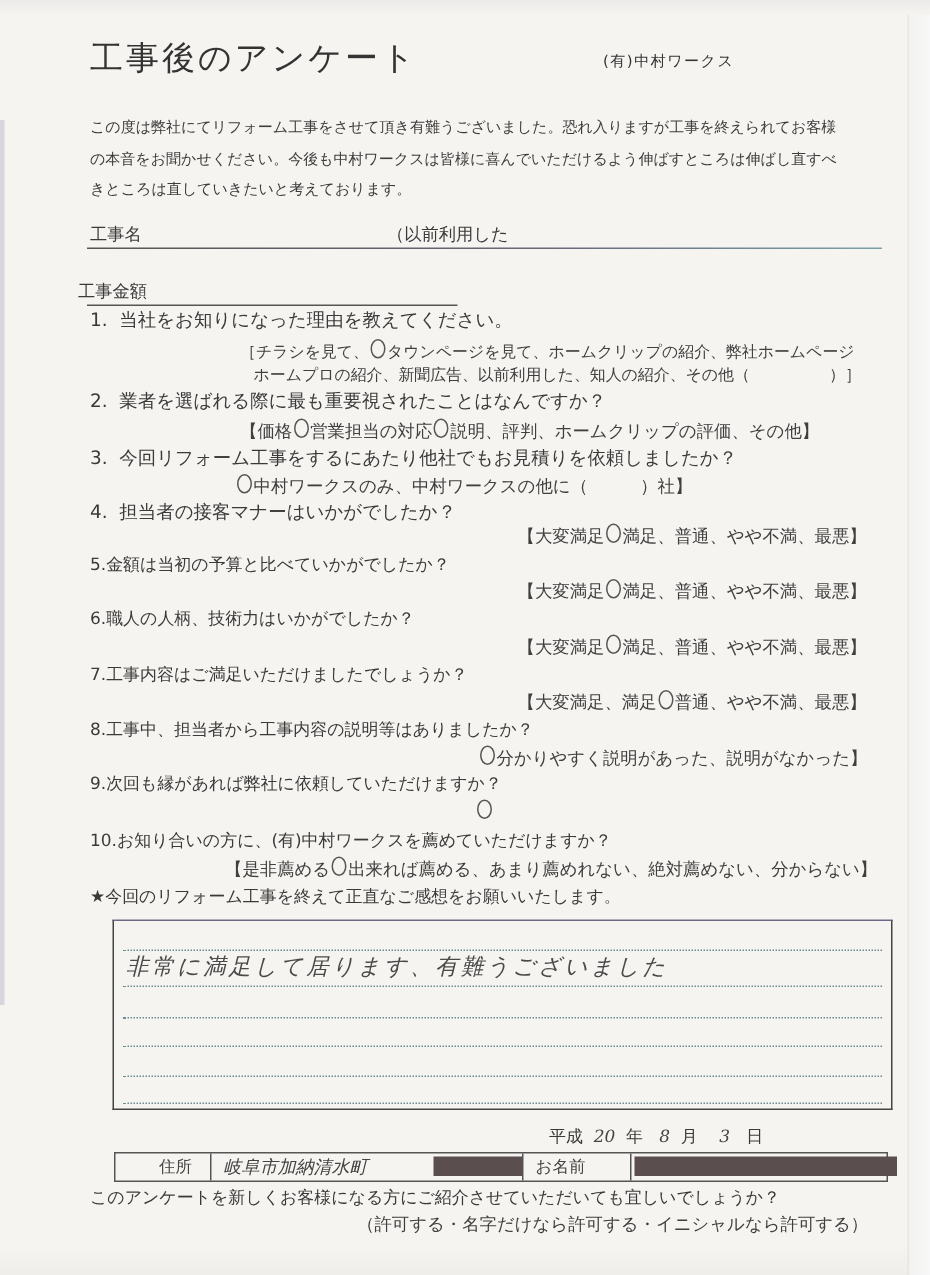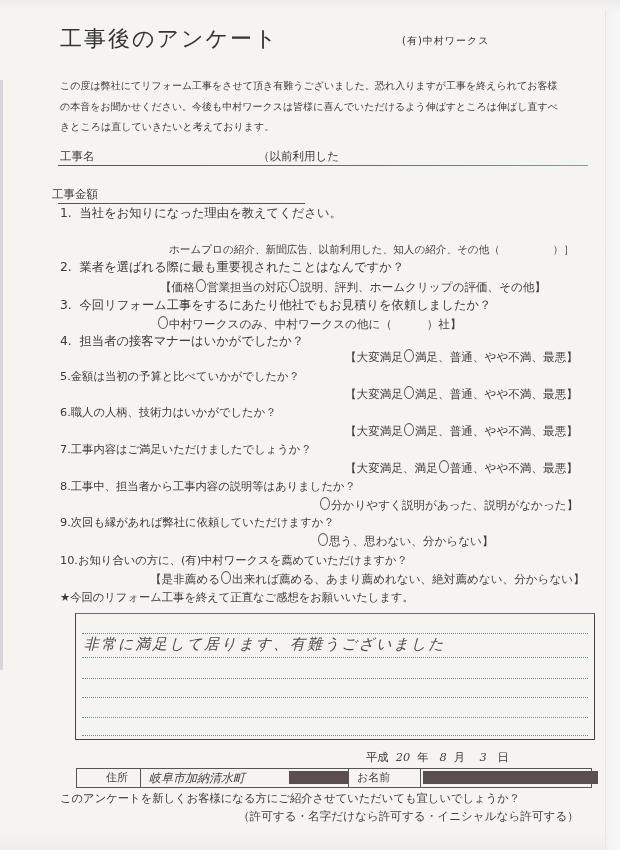--- a/index.html
+++ b/index.html
@@ -52,20 +52,23 @@
   <div class="abs label" style="left:258px; top:149px;">（以前利用した</div>
   <div class="abs label" style="left:570px; top:149px;"></div>
   <div class="underline" style="left:58px; top:165px; width:530px;"></div>
 
   <div class="abs label" style="left:52px; top:187px;text-align:center;">工事金額</div>
   <div class="underline" style="left:58px; top:203px; width:247px; background:#555;"></div>
 
   <div class="abs q" style="left:60px; top:205px;">
     <span>1.</span>&nbsp;&nbsp;<span>当社をお知りになった理由を教えてください。</span>
   </div>
+  <div class="abs opt" style="left:160px; top:226px;">
+    <span>［チラシを見て、</span><span class="circle"></span><span>タウンページを見て、ホームクリップの紹介、弊社ホームページ</span>
+  </div>
   <div class="abs opt" style="left:169px; top:243px;">ホームプロの紹介、新聞広告、以前利用した、知人の紹介、その他（　　　　　）］</div>
 
   <div class="abs q" style="left:60px; top:259px;">
     <span>2.</span>&nbsp;&nbsp;<span>業者を選ばれる際に最も重要視されたことはなんですか？</span>
   </div>
   <div class="abs opt-lg" style="left:160px; top:279px;">
     <span>【価格</span><span class="circle"></span><span>営業担当の対応</span><span class="circle"></span><span>説明、評判、ホームクリップの評価、その他】</span>
   </div>
 
   <div class="abs q" style="left:60px; top:297px;">
@@ -107,21 +110,21 @@
     <span>8.</span><span>工事中、担当者から工事内容の説明等はありましたか？</span>
   </div>
   <div class="abs opt-lg" style="left:319px; top:497px;">
     <span class="circle"></span><span>分かりやすく説明があった、説明がなかった】</span>
   </div>
 
   <div class="abs qs" style="left:60px; top:515px;">
     <span>9.</span><span>次回も縁があれば弊社に依頼していただけますか？</span>
   </div>
   <div class="abs opt-lg" style="left:317px; top:533px;">
-    <span class="circle"></span><span>思う、思わない、分からない】</span>
+    <span class="circle"></span>
   </div>
 
   <div class="abs qs" style="left:60px; top:553px;">
     <span>10.</span><span>お知り合いの方に、(有)中村ワークスを薦めていただけますか？</span>
   </div>
   <div class="abs opt-lg" style="left:150px; top:571px;">
     <span>【是非薦める</span><span class="circle"></span><span>出来れば薦める、あまり薦めれない、絶対薦めない、分からない】</span>
   </div>
 
   <div class="abs qs" style="left:60px; top:590px;">★今回のリフォーム工事を終えて正直なご感想をお願いいたします。</div>

